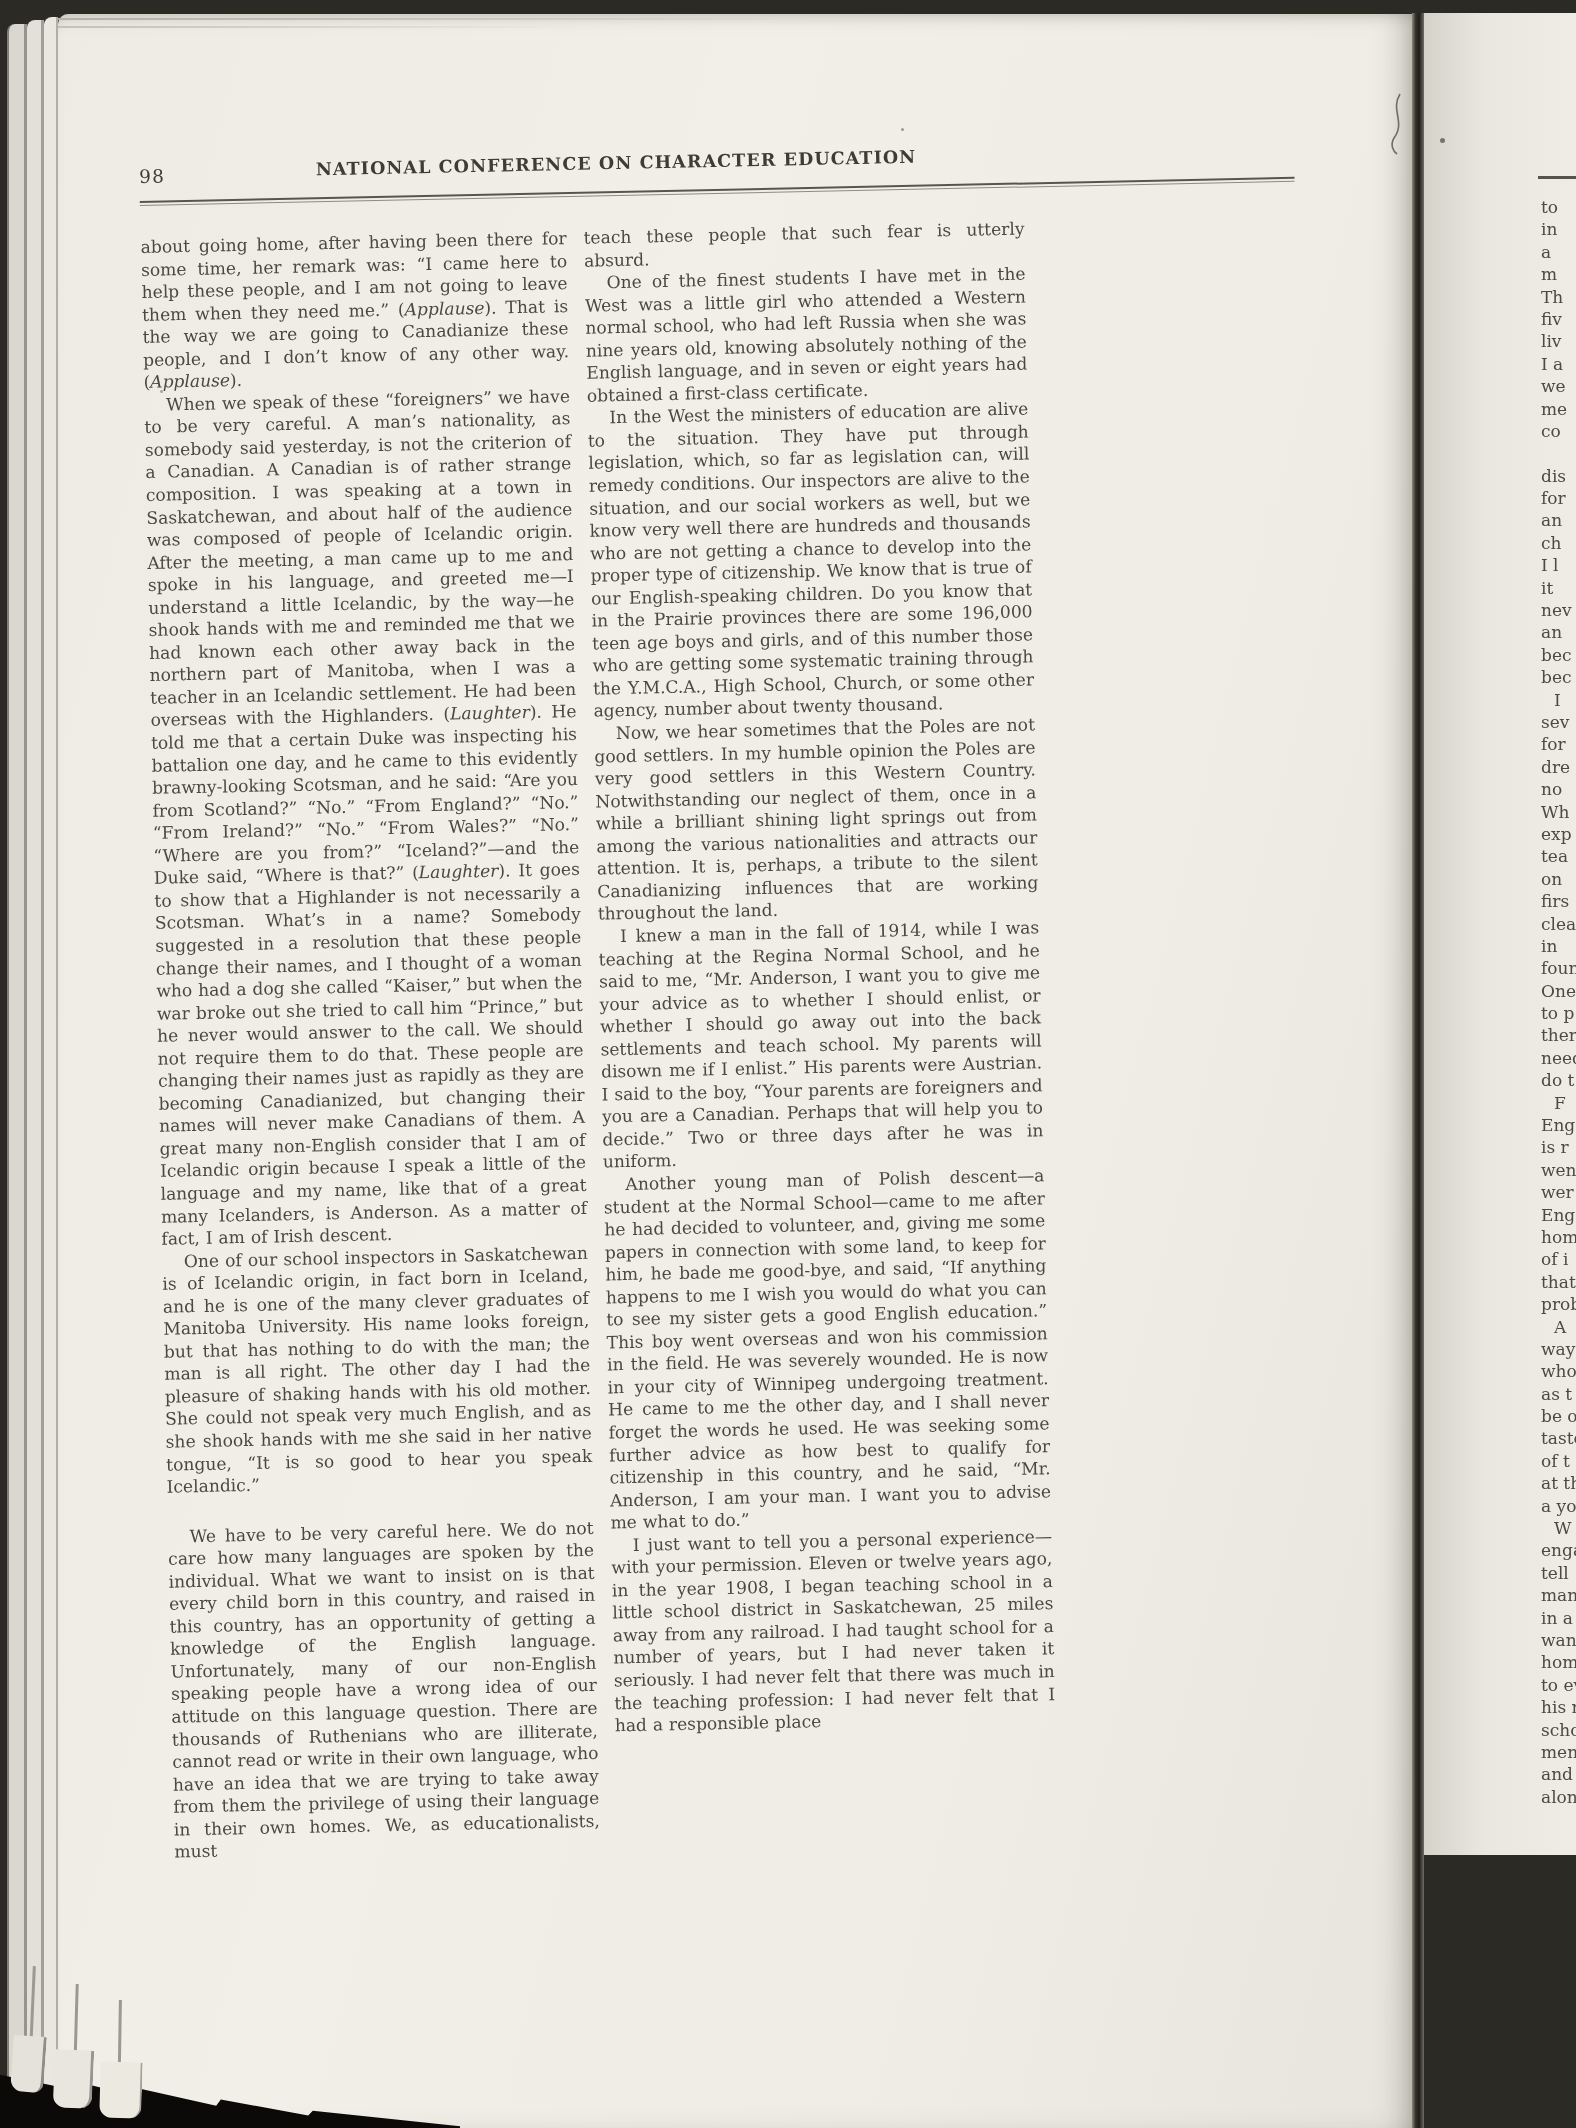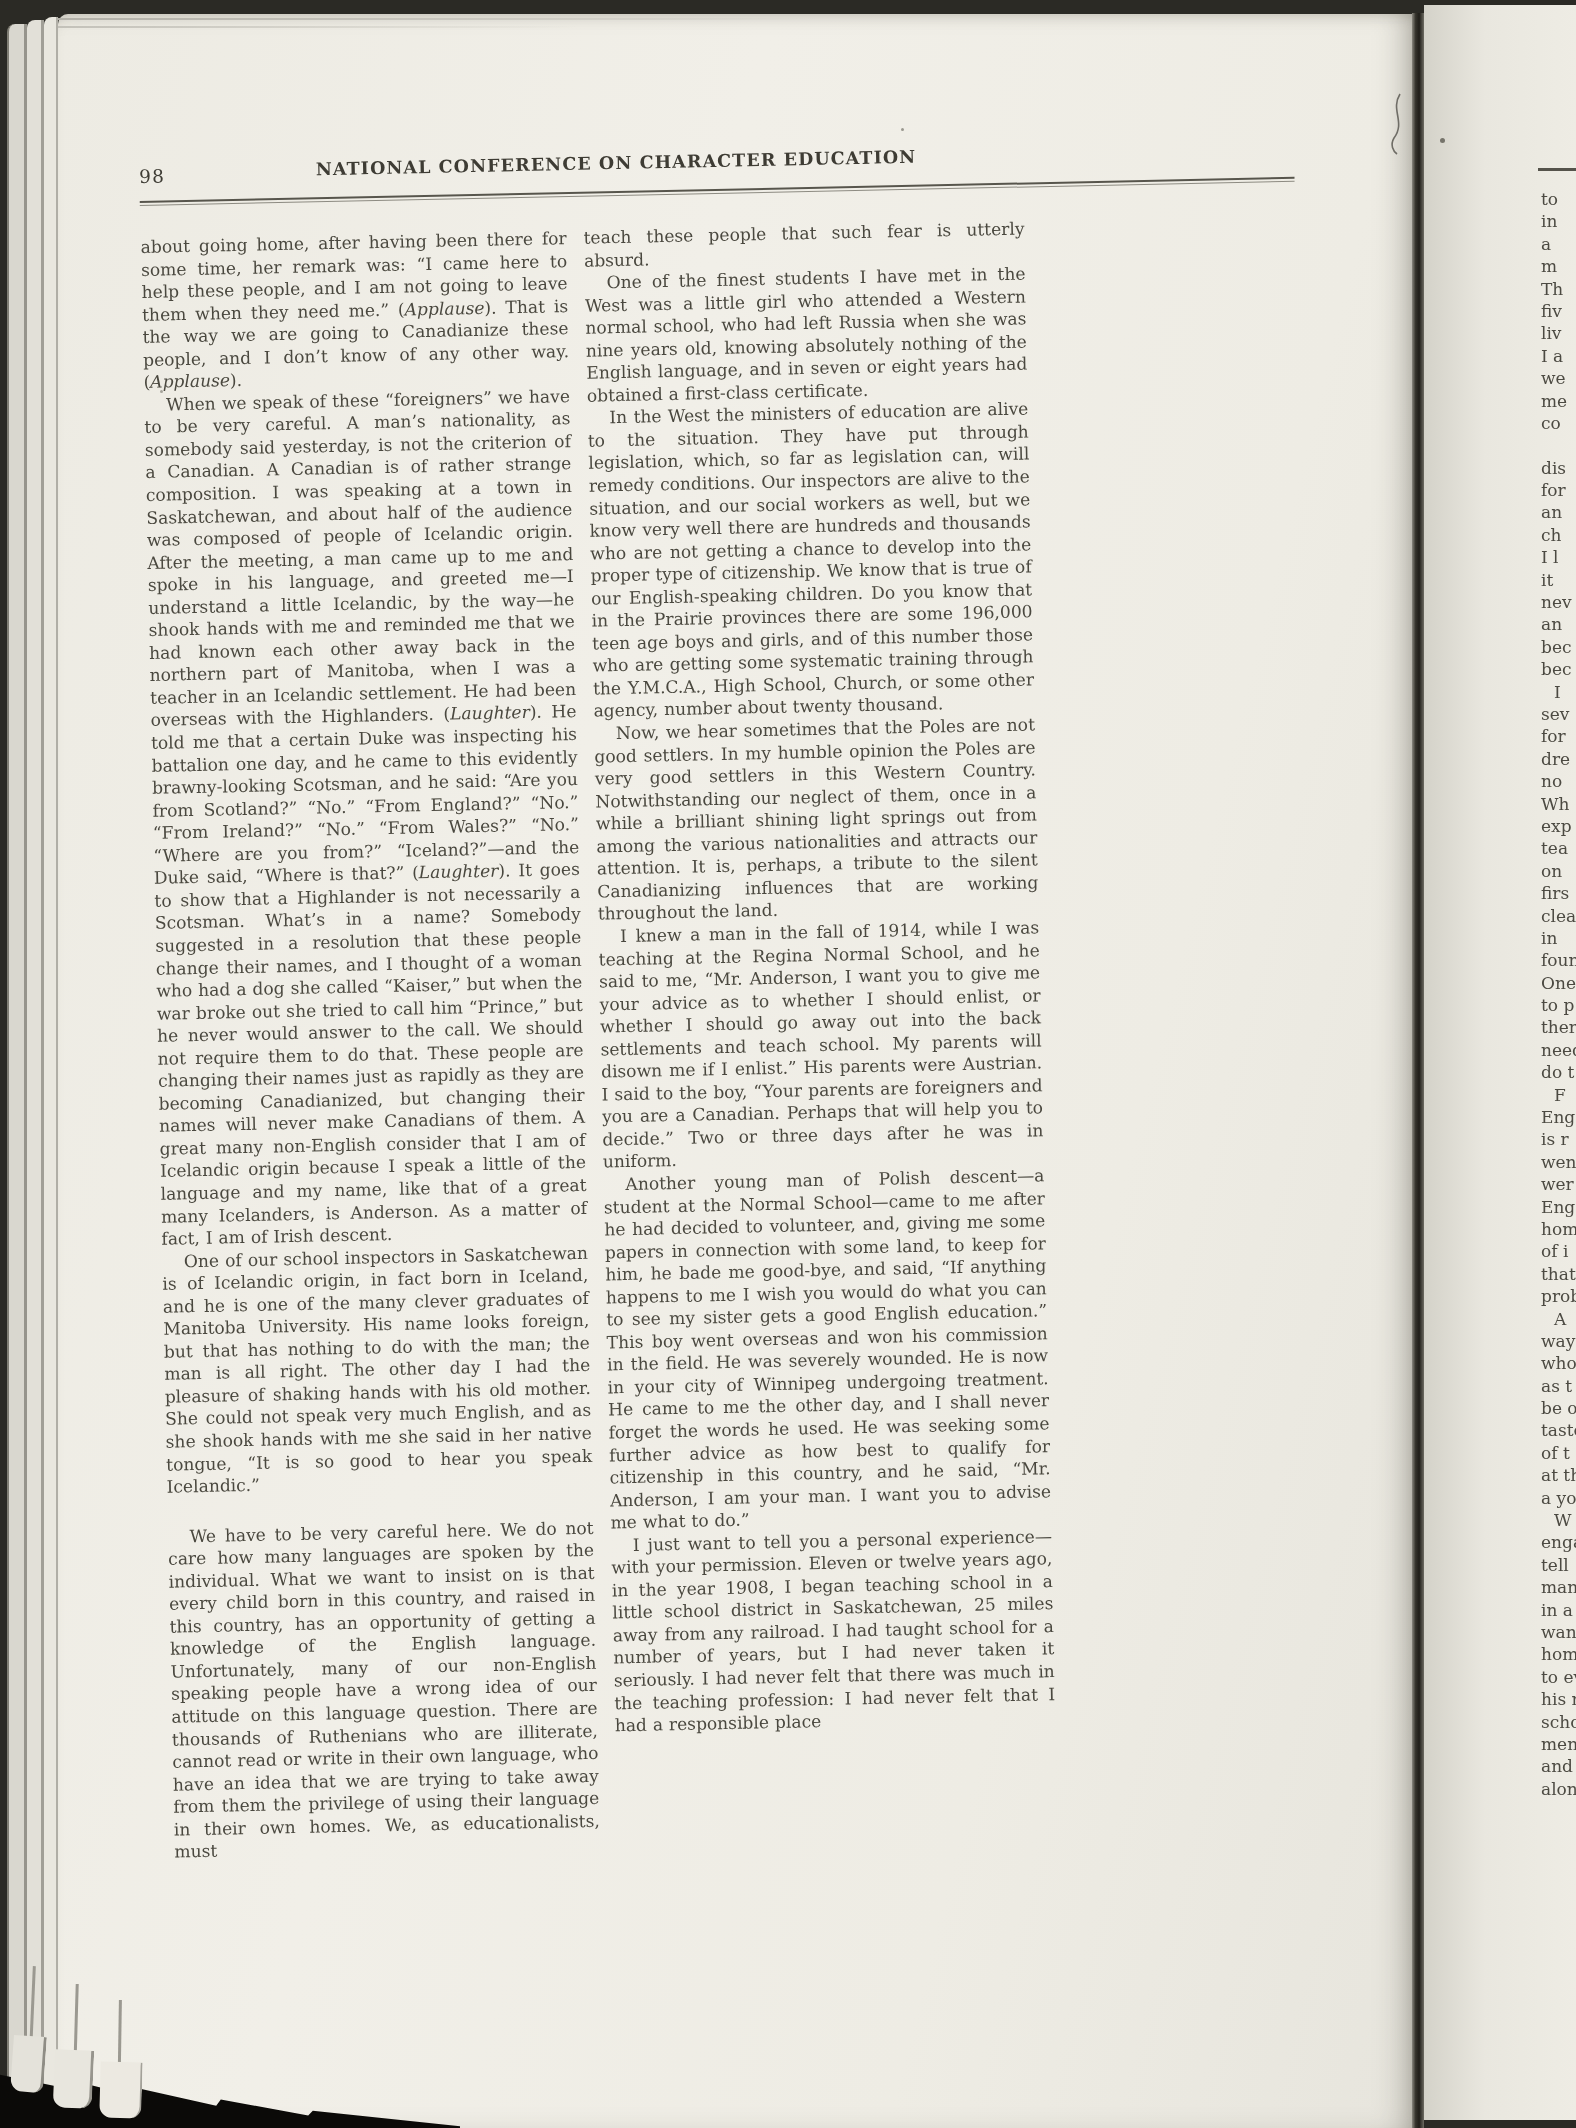--- a/index.html
+++ b/index.html
@@ -3,21 +3,21 @@
 <meta charset="utf-8">
 <style>
   html,body{margin:0;padding:0;}
   body{
     width:1576px;height:2128px;position:relative;overflow:hidden;
     background:#2b2a25;
     font-family:"DejaVu Serif","Liberation Serif",serif;
   }
   
   .paper-next{
-    position:absolute;left:1424px;top:5px;width:152px;height:2115px;
+    position:absolute;left:1424px;top:13px;width:152px;height:1842px;
     background:linear-gradient(to right,#d4d2c9 0%,#e9e7df 40%,#eeece4 100%);
   }
   .next-rule{position:absolute;left:114px;top:163px;width:38px;height:3px;
     background:#55534b;}
   .frags{position:absolute;left:117px;top:183px;width:40px;
     font-size:17px;line-height:22.4px;color:#4c4a42;}
   .frag{height:22.4px;white-space:nowrap;overflow:visible;}
   .frag.findent{padding-left:13px;}
   
   .gutter{

